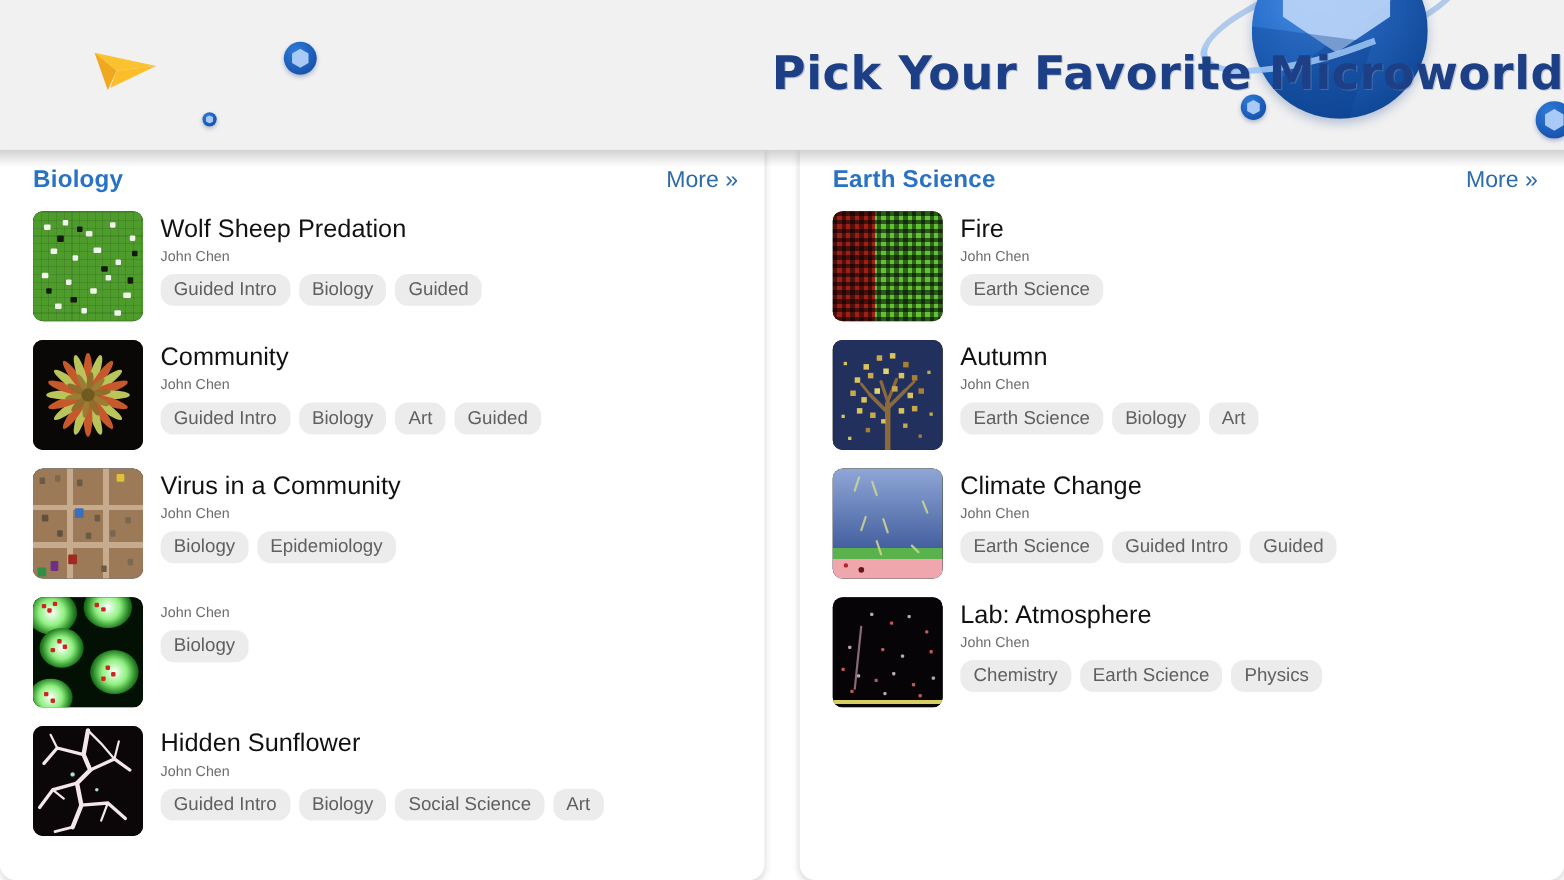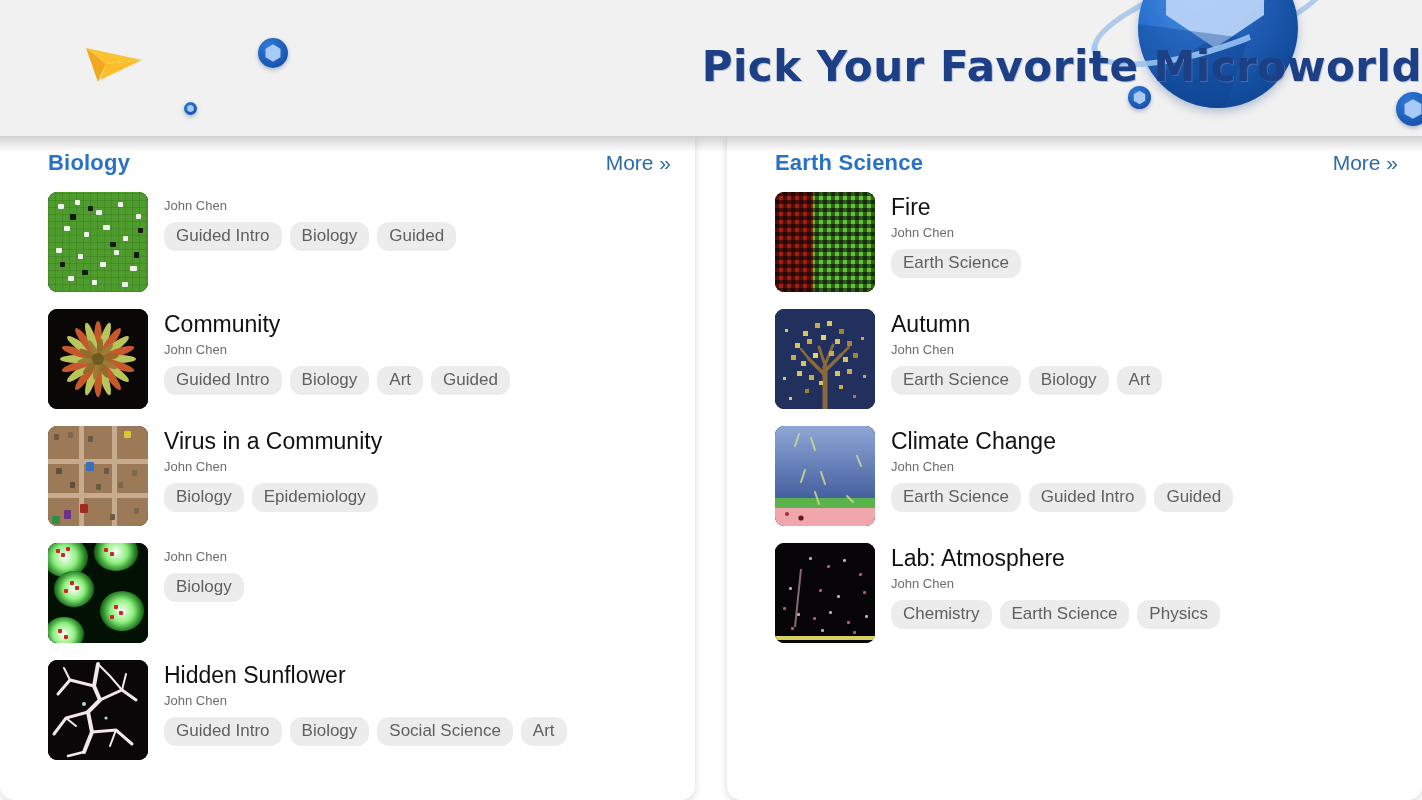--- a/index.html
+++ b/index.html
@@ -152,21 +152,21 @@
     gap: 32px;
     padding: 0 0px;
   }
 
   .column {
     position: relative;
     background: #ffffff;
     border-bottom-left-radius: 14px;
     border-bottom-right-radius: 14px;
     box-shadow: 0 2px 7px rgba(0,0,0,0.16);
-    padding: 14px 18px 18px 48px;
+    padding: 14px 18px 18px 30px;
     overflow: hidden;
   }
   #col-left  { width: 695px; margin-left: 0px; }
   #col-right { width: 695px; }
 
   .column-header {
     display: flex;
     align-items: baseline;
     justify-content: space-between;
     height: 36px;
@@ -356,20 +356,21 @@
               <div class="spark" style="left:74%;top:90%;width:6px;height:5px;background:#efefec;"></div>
               <div class="spark" style="left:22%;top:22%;width:6px;height:6px;background:#141a12;"></div>
               <div class="spark" style="left:40%;top:14%;width:5px;height:5px;background:#141a12;"></div>
               <div class="spark" style="left:62%;top:50%;width:6px;height:5px;background:#141a12;"></div>
               <div class="spark" style="left:86%;top:60%;width:5px;height:6px;background:#141a12;"></div>
               <div class="spark" style="left:34%;top:78%;width:6px;height:5px;background:#141a12;"></div>
               <div class="spark" style="left:12%;top:70%;width:5px;height:5px;background:#141a12;"></div>
               <div class="spark" style="left:90%;top:36%;width:5px;height:5px;background:#141a12;"></div>
             </div>
             <div class="model-info">
+              <div class="model-title">Wolf Sheep Predation</div>
               <div class="model-author">John Chen</div>
               <div class="tag-row">
                 <span class="tag">Guided Intro</span>
                 <span class="tag">Biology</span>
                 <span class="tag">Guided</span>
               </div>
             </div>
           </div>
 
           <div class="model-row">

